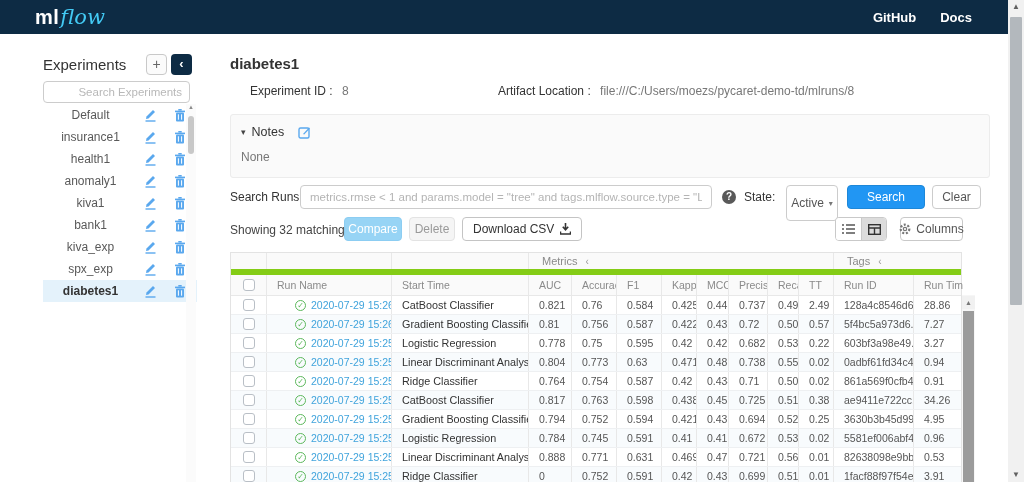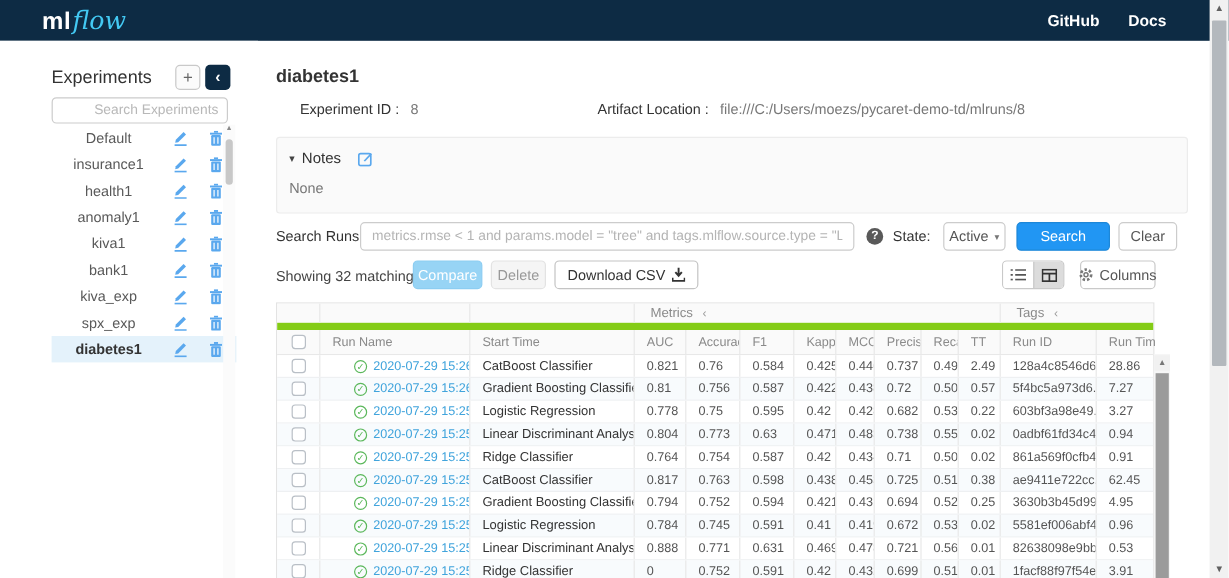--- a/index.html
+++ b/index.html
@@ -49,21 +49,21 @@
   .notes-edit { margin-left:14px; cursor:pointer; display:flex; }
   .notes-body { padding:11px 0 0 10px; font-size:12px; color:#777; }
 
   .search-row { position:absolute; left:0; top:151px; width:762px; height:24px; }
   .sr-label { position:absolute; left:0; top:5px; font-size:12px; color:#333; }
   .sr-input { position:absolute; left:70px; top:0; width:412px; height:24px; border:1px solid #ccc; border-radius:4px; padding:0 9px; font-size:11.5px; color:#555; font-family:"Liberation Sans", sans-serif; }
   .sr-input::placeholder { color:#b4b4b4; }
   .sr-help { position:absolute; left:492px; top:5px; width:14px; height:14px; border-radius:50%; background:#595959; color:#fff; font-size:10px; font-weight:bold; text-align:center; line-height:14px; cursor:pointer; }
   .sr-state-label { position:absolute; left:514px; top:5px; font-size:12px; color:#333; }
   .btn { display:flex; align-items:center; justify-content:center; border-radius:4px; font-size:12px; cursor:pointer; font-family:"Liberation Sans", sans-serif; }
-  .sr-state { position:absolute; left:556px; top:0; width:52px; height:24px; background:#fff; border:1px solid #ccc; color:#555; gap:5px; }
+  .sr-state { position:absolute; left:556px; top:0; width:52px; height:36px; background:#fff; border:1px solid #ccc; color:#555; gap:5px; }
   .sr-state .caret { font-size:8px; color:#777; }
   .sr-search { position:absolute; left:617px; top:0; width:78px; height:24px; background:#2196f3; border:1px solid #1d87d8; color:#fff; }
   .sr-clear { position:absolute; left:702px; top:0; width:49px; height:24px; background:#fff; border:1px solid #ccc; color:#555; }
 
   .tool-row { position:absolute; left:0; top:183px; width:762px; height:24px; }
   .tr-showing { position:absolute; left:0; top:6px; font-size:12px; color:#444; }
   .tr-compare { position:absolute; left:114px; top:0; width:58px; height:24px; background:#97d4f5; border:1px solid #8ccdf2; color:#fff; }
   .tr-delete { position:absolute; left:179px; top:0; width:46px; height:24px; background:#f5f5f5; border:1px solid #e3e3e3; color:#999; }
   .tr-download { position:absolute; left:232px; top:0; height:24px; padding:0 10px; background:#fff; border:1px solid #c4c4c4; color:#333; gap:6px; }
   .seg { position:absolute; left:605px; top:0; display:flex; height:24px; border:1px solid #c9c9c9; border-radius:4px; overflow:hidden; }
@@ -540,21 +540,21 @@
     <div class="dcell bl name-cell">CatBoost Classifier</div>
     <div class="dcell bl">0.817</div>
     <div class="dcell bl">0.763</div>
     <div class="dcell bl">0.598</div>
     <div class="dcell bl">0.438</div>
     <div class="dcell bl">0.453</div>
     <div class="dcell bl">0.725</div>
     <div class="dcell bl">0.516</div>
     <div class="dcell bl">0.38</div>
     <div class="dcell bl">ae9411e722cc...</div>
-    <div class="dcell bl">62.45</div>
+    <div class="dcell bl">34.26</div>
   </div>
 
   <div class="grid-row data-row">
     <div class="dcell cb">
               <span class="checkbox"></span>
             </div>
     <div class="dcell bl time-cell">
       <span class="ok-ic">✓</span>
       <span class="time-link">2020-07-29 15:25:18</span>
     </div>

